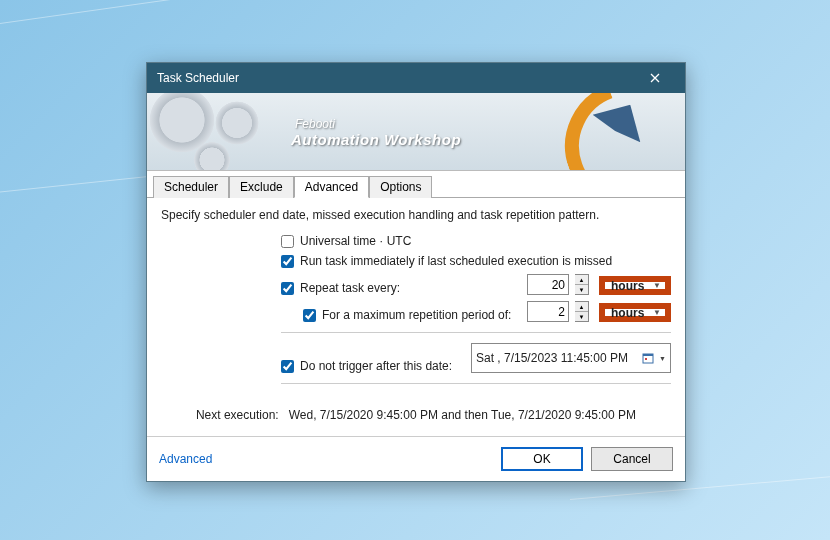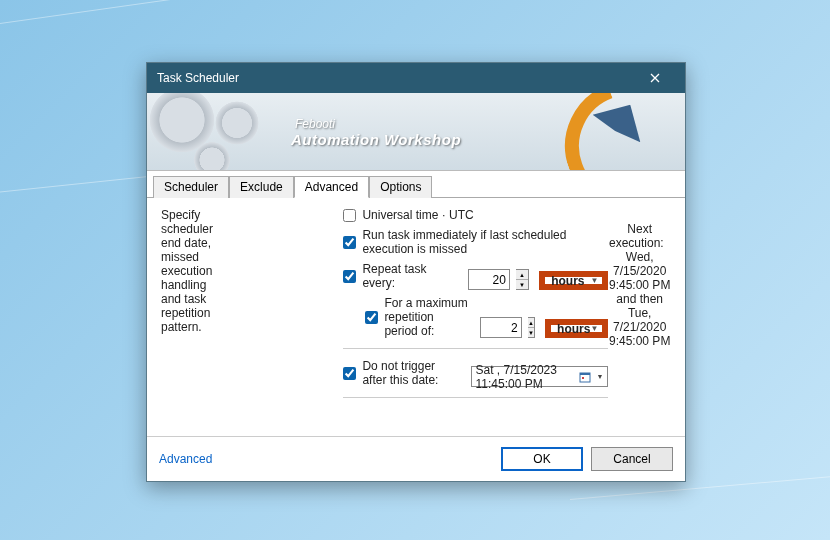--- a/index.html
+++ b/index.html
@@ -83,20 +83,21 @@
   top: 1px;
 }
 .tab.active { background: #fff; border-bottom: 1px solid #fff; top: 1px; z-index: 2; }
 
 .content {
   flex: 1;
   padding: 10px 14px 8px 14px;
   font-size: 12px;
   color: #222;
   display: flex;
+  flex-direction: column;
 }
 .desc { margin-bottom: 12px; }
 .form-rows { padding-left: 120px; }
 .row { display: flex; align-items: flex-end; margin-bottom: 6px; gap: 6px; }
 .row.indent { padding-left: 22px; }
 .row label { display: flex; align-items: center; gap: 6px; }
 input[type=checkbox] { width: 13px; height: 13px; accent-color: #0a64ad; }
 .num-input {
   width: 42px; height: 21px;
   border: 1px solid #888;
@@ -123,21 +124,21 @@
   padding: 0 4px 0 6px;
   font-size: 12px;
   background: #fff;
   cursor: pointer;
   margin-left: 4px;
   font-weight: bold;
 }
 .unit-select .chev { font-size: 8px; color: #555; }
 .spacer-flex { flex: 1; }
 .date-input {
-  height: 21px; width: 200px;
+  height: 30px; width: 200px;
   border: 1px solid #888;
   display: inline-flex; align-items: center;
   padding: 0 4px;
   font-size: 12px;
   background: #fff;
   gap: 4px;
 }
 .date-input .cal-icon {
   width: 14px; height: 14px;
   display:inline-flex; align-items:center; justify-content:center;

